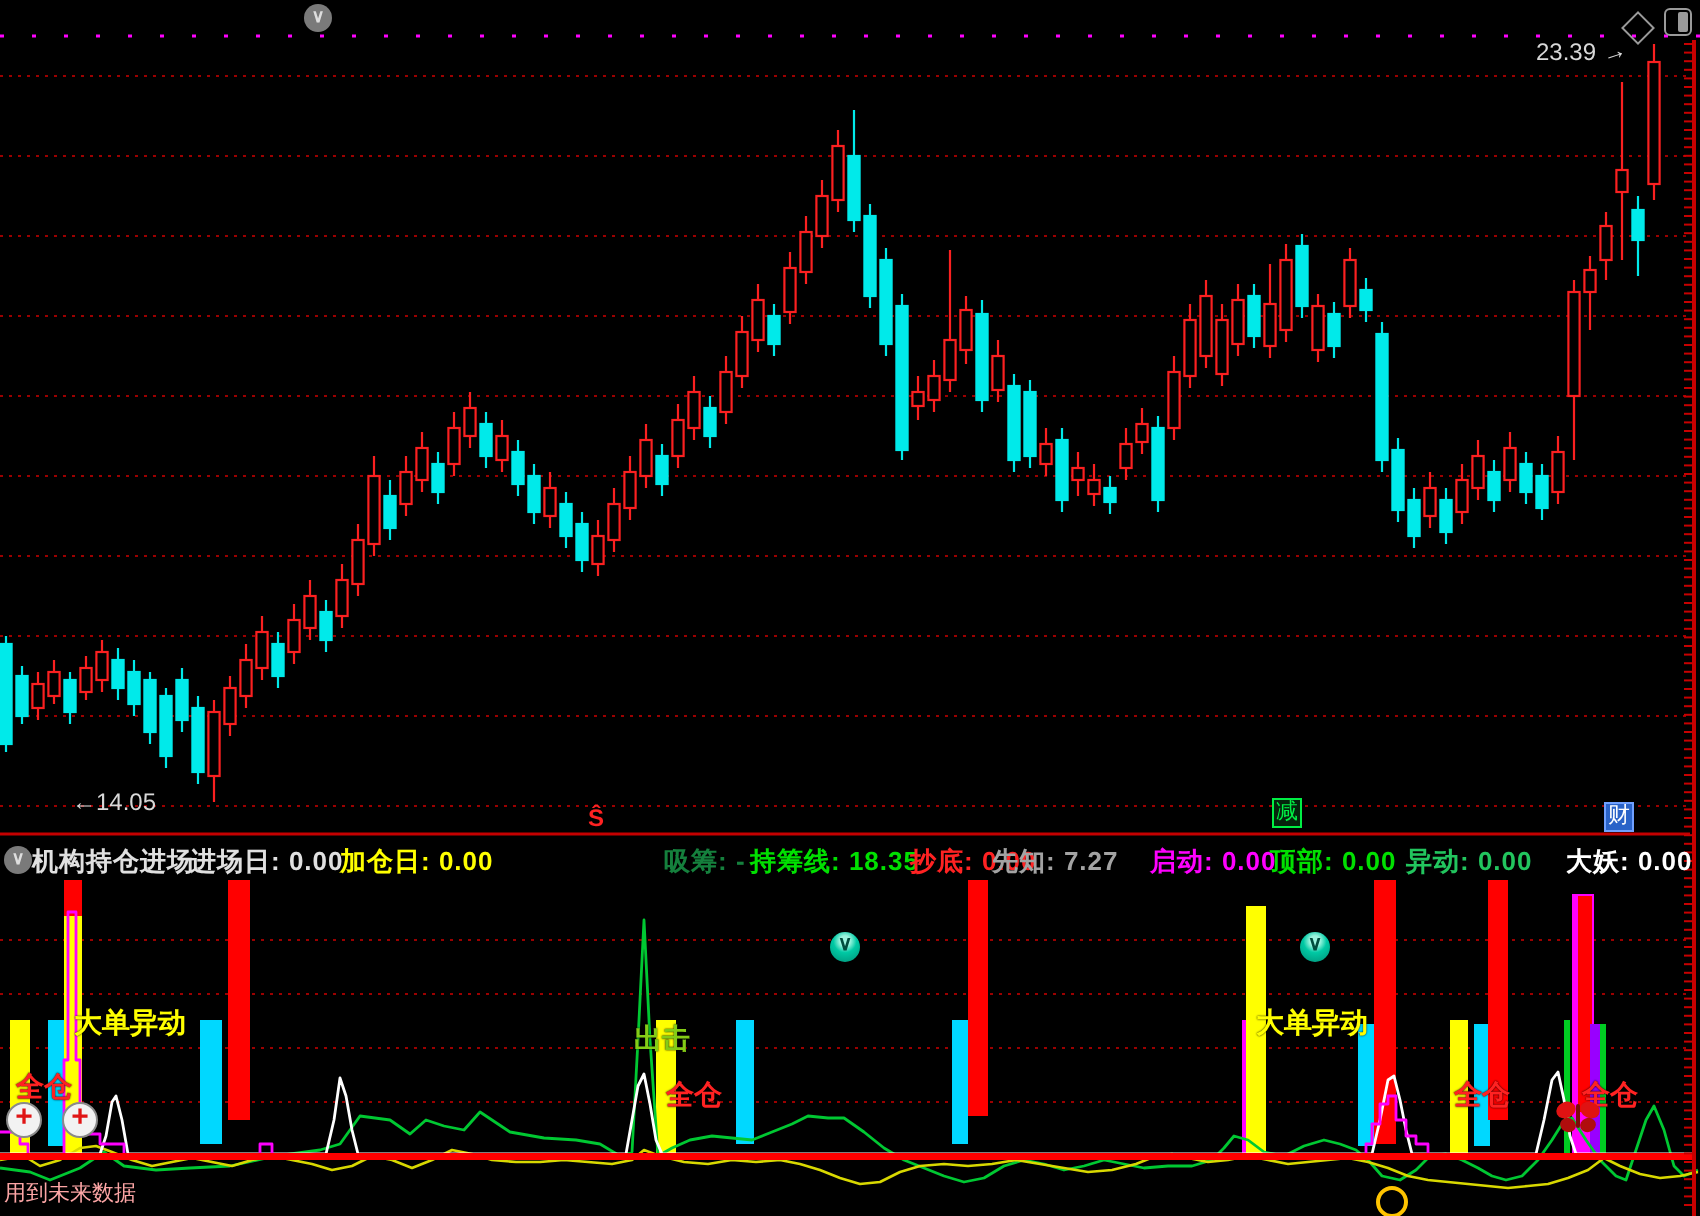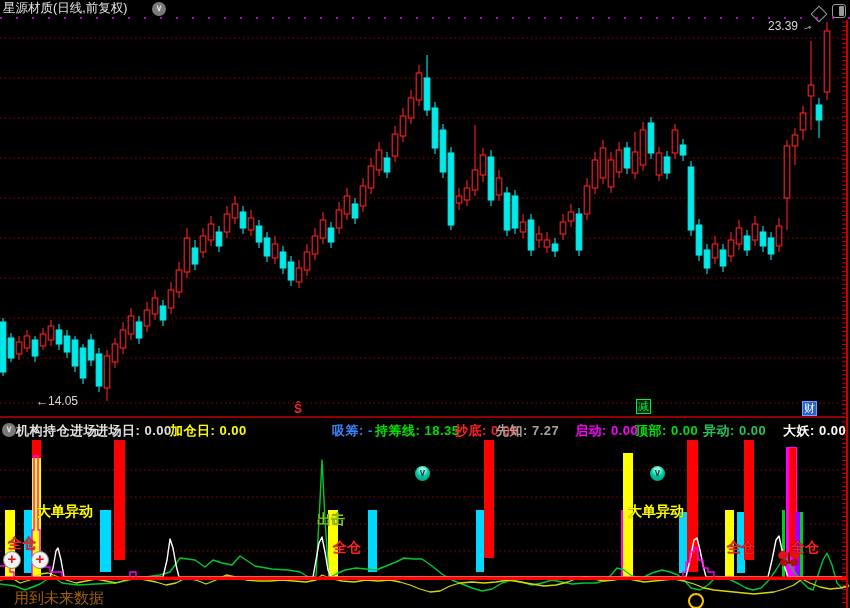--- a/index.html
+++ b/index.html
@@ -436,59 +436,58 @@
       <line x1="842" y1="576.7000000000003" x2="847" y2="576.7000000000003" stroke="#c80000" stroke-width="1"></line>
       <line x1="842" y1="581.0000000000002" x2="847" y2="581.0000000000002" stroke="#c80000" stroke-width="1"></line>
       <line x1="842" y1="585.3000000000002" x2="847" y2="585.3000000000002" stroke="#c80000" stroke-width="1"></line>
       <line x1="842" y1="589.6000000000001" x2="847" y2="589.6000000000001" stroke="#c80000" stroke-width="1"></line>
       <line x1="842" y1="593.9000000000001" x2="847" y2="593.9000000000001" stroke="#c80000" stroke-width="1"></line>
       <line x1="842" y1="598.2" x2="847" y2="598.2" stroke="#c80000" stroke-width="1"></line>
       <line x1="842" y1="602.5" x2="847" y2="602.5" stroke="#c80000" stroke-width="1"></line>
     </svg>
 
   <div class="titlebar">
-    <span class="t">星源材质(日线,前复权)</span>
     <span class="circ-chevron" style="left:152px;top:2px;">∨</span>
   </div>
 
   <span class="diamond" style="left:813px;top:8px;"></span>
   <span class="halfsq" style="left:832px;top:4px;">
       <span class="fill"></span>
     </span>
 
   <div class="anno" style="left:768px;top:19px;"><span>23.39</span> <span class="arrow">→</span></div>
   <div class="anno" style="left:36px;top:394px;">←<span>14.05</span></div>
 
   <span class="circ-chevron" style="left:2px;top:423px;">∨</span>
   <div id="header-items">
       <span class="hitem" style="left: 16px; color: rgb(224, 224, 224); text-align: center;">机构持仓进场</span>
       <span class="hitem" style="left: 95px; color: rgb(224, 224, 224); text-align: right;">进场日: 0.00</span>
       <span class="hitem" style="left: 170px; color: rgb(255, 255, 0);">加仓日: 0.00</span>
-      <span class="hitem" style="left: 332px; color: #3b82f6;">吸筹: -</span>
+      <span class="hitem" style="left: 332px; color: #15803d;">吸筹: -</span>
       <span class="hitem" style="left: 375px; color: rgb(0, 224, 0);">持筹线: 18.35</span>
       <span class="hitem" style="left: 455px; color: rgb(255, 34, 34);">抄底: 0.00</span>
       <span class="hitem" style="left: 496px; color: #a3a3a3;">先知: 7.27</span>
       <span class="hitem" style="left: 575px; color: rgb(255, 0, 255); text-align: center;">启动: 0.00</span>
       <span class="hitem" style="left: 635px; color: rgb(0, 224, 0);">顶部: 0.00</span>
       <span class="hitem" style="left: 703px; color: #22c55e;">异动: 0.00</span>
       <span class="hitem" style="left: 783px; color: rgb(255, 255, 255);">大妖: 0.00</span>
     </div>
 
   <div id="overlay">
       <div class="sellmark" style="left: 294px; top: 402px;">Ŝ</div>
       <div class="green-box" style="left: 636px; top: 399px;">减</div>
       <div class="blue-box" style="left: 802px; top: 401px;">财</div>
       <div class="ptext" style="left: 37px; top: 503px; color: rgb(255, 255, 0); font-size: 14px;">大单异动</div>
       <div class="ptext" style="left: 628px; top: 503px; color: rgb(255, 255, 0); font-size: 14px;">大单异动</div>
       <div class="ptext" style="left: 8px; top: 535px; color: rgb(255, 34, 34); font-size: 14px;">全仓</div>
       <div class="ptext" style="left: 317px; top: 511px; color: #84cc16; font-size: 14px;">出击</div>
       <div class="ptext" style="left: 333px; top: 539px; color: rgb(255, 34, 34); font-size: 14px;">全仓</div>
       <div class="ptext" style="left: 727px; top: 539px; color: rgb(255, 34, 34); font-size: 14px;">全仓</div>
       <div class="ptext" style="left: 791px; top: 539px; color: rgb(255, 34, 34); font-size: 14px;">全仓</div>
-      <div class="ptext" style="left: 14px; top: 589px; color: #a16207; font-size: 15px; font-weight: normal;">用到未来数据</div>
+      <div class="ptext" style="left: 2px; top: 589px; color: #fca5a5; font-size: 11px; font-weight: normal;">用到未来数据</div>
       <div class="plus-circle" style="left: 3px; top: 551px;">+</div>
       <div class="plus-circle" style="left: 31px; top: 551px;">+</div>
       <div class="teal-circ" style="left: 415px; top: 466px;">∨</div>
       <div class="teal-circ" style="left: 650px; top: 466px;">∨</div>
       <div class="butterfly" style="left: 778px; top: 549px;">
         <i class="w1"></i>
         <i class="w2"></i>
         <i class="w3"></i>
         <i class="w4"></i>
         <i class="bd"></i>

